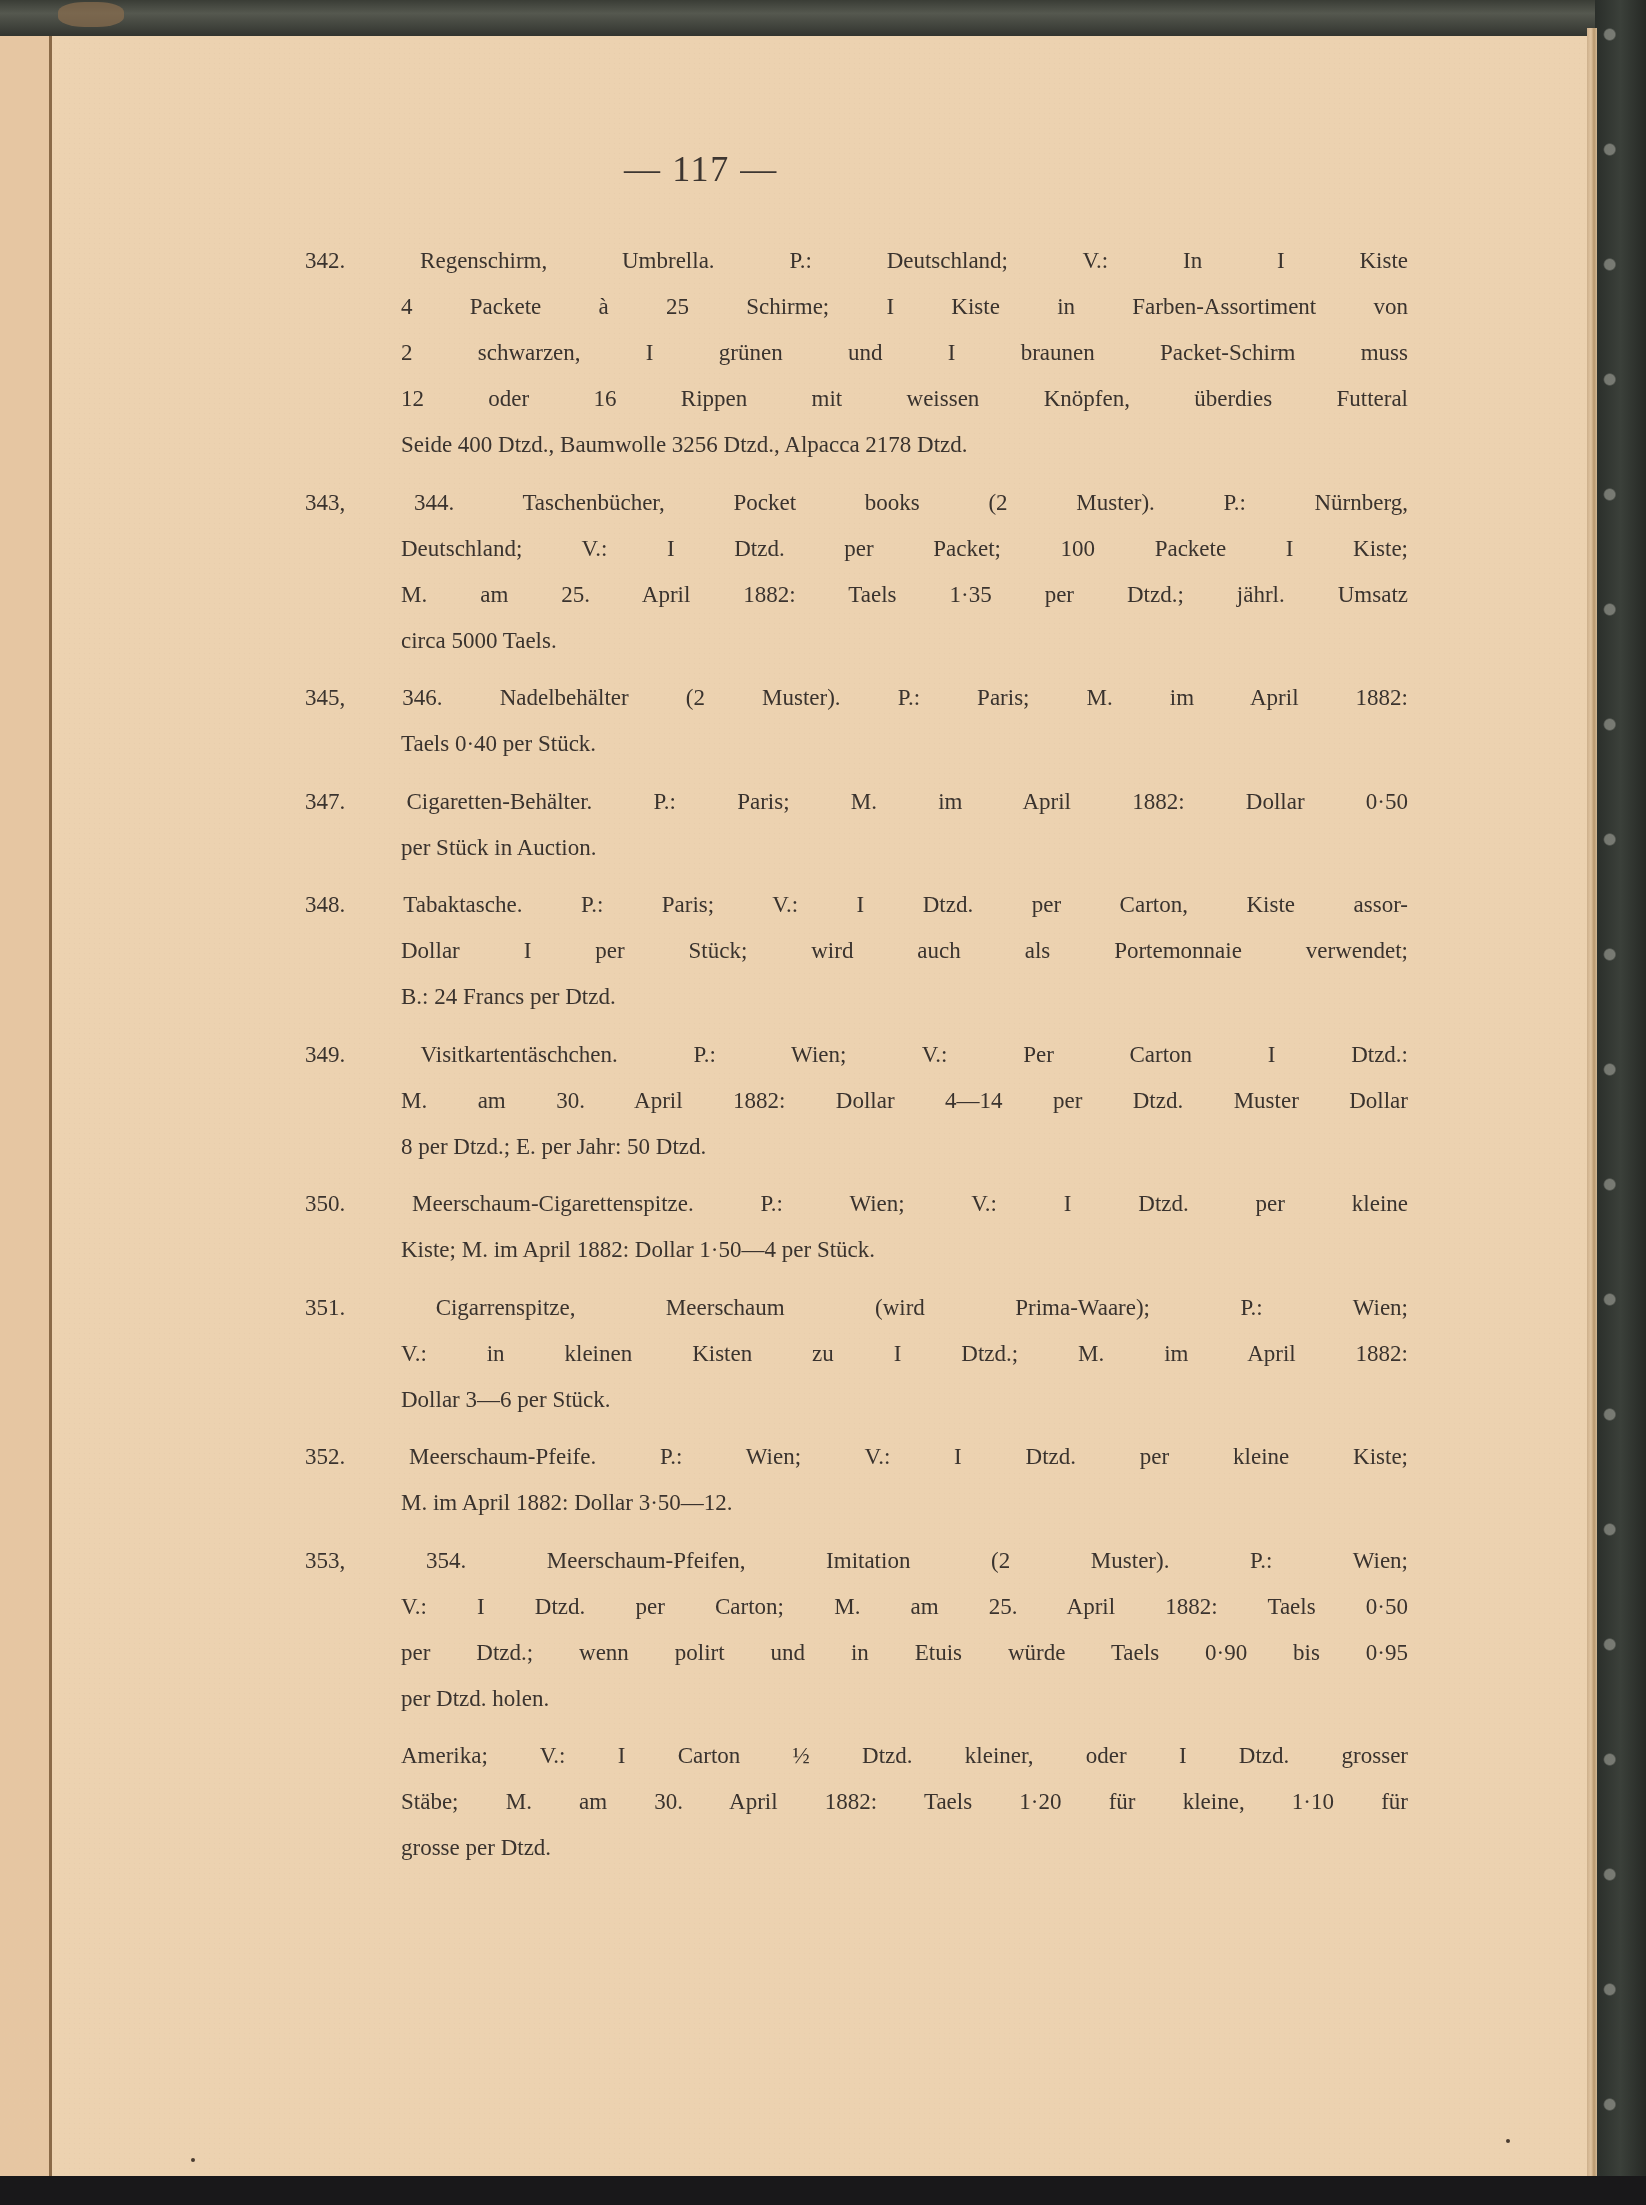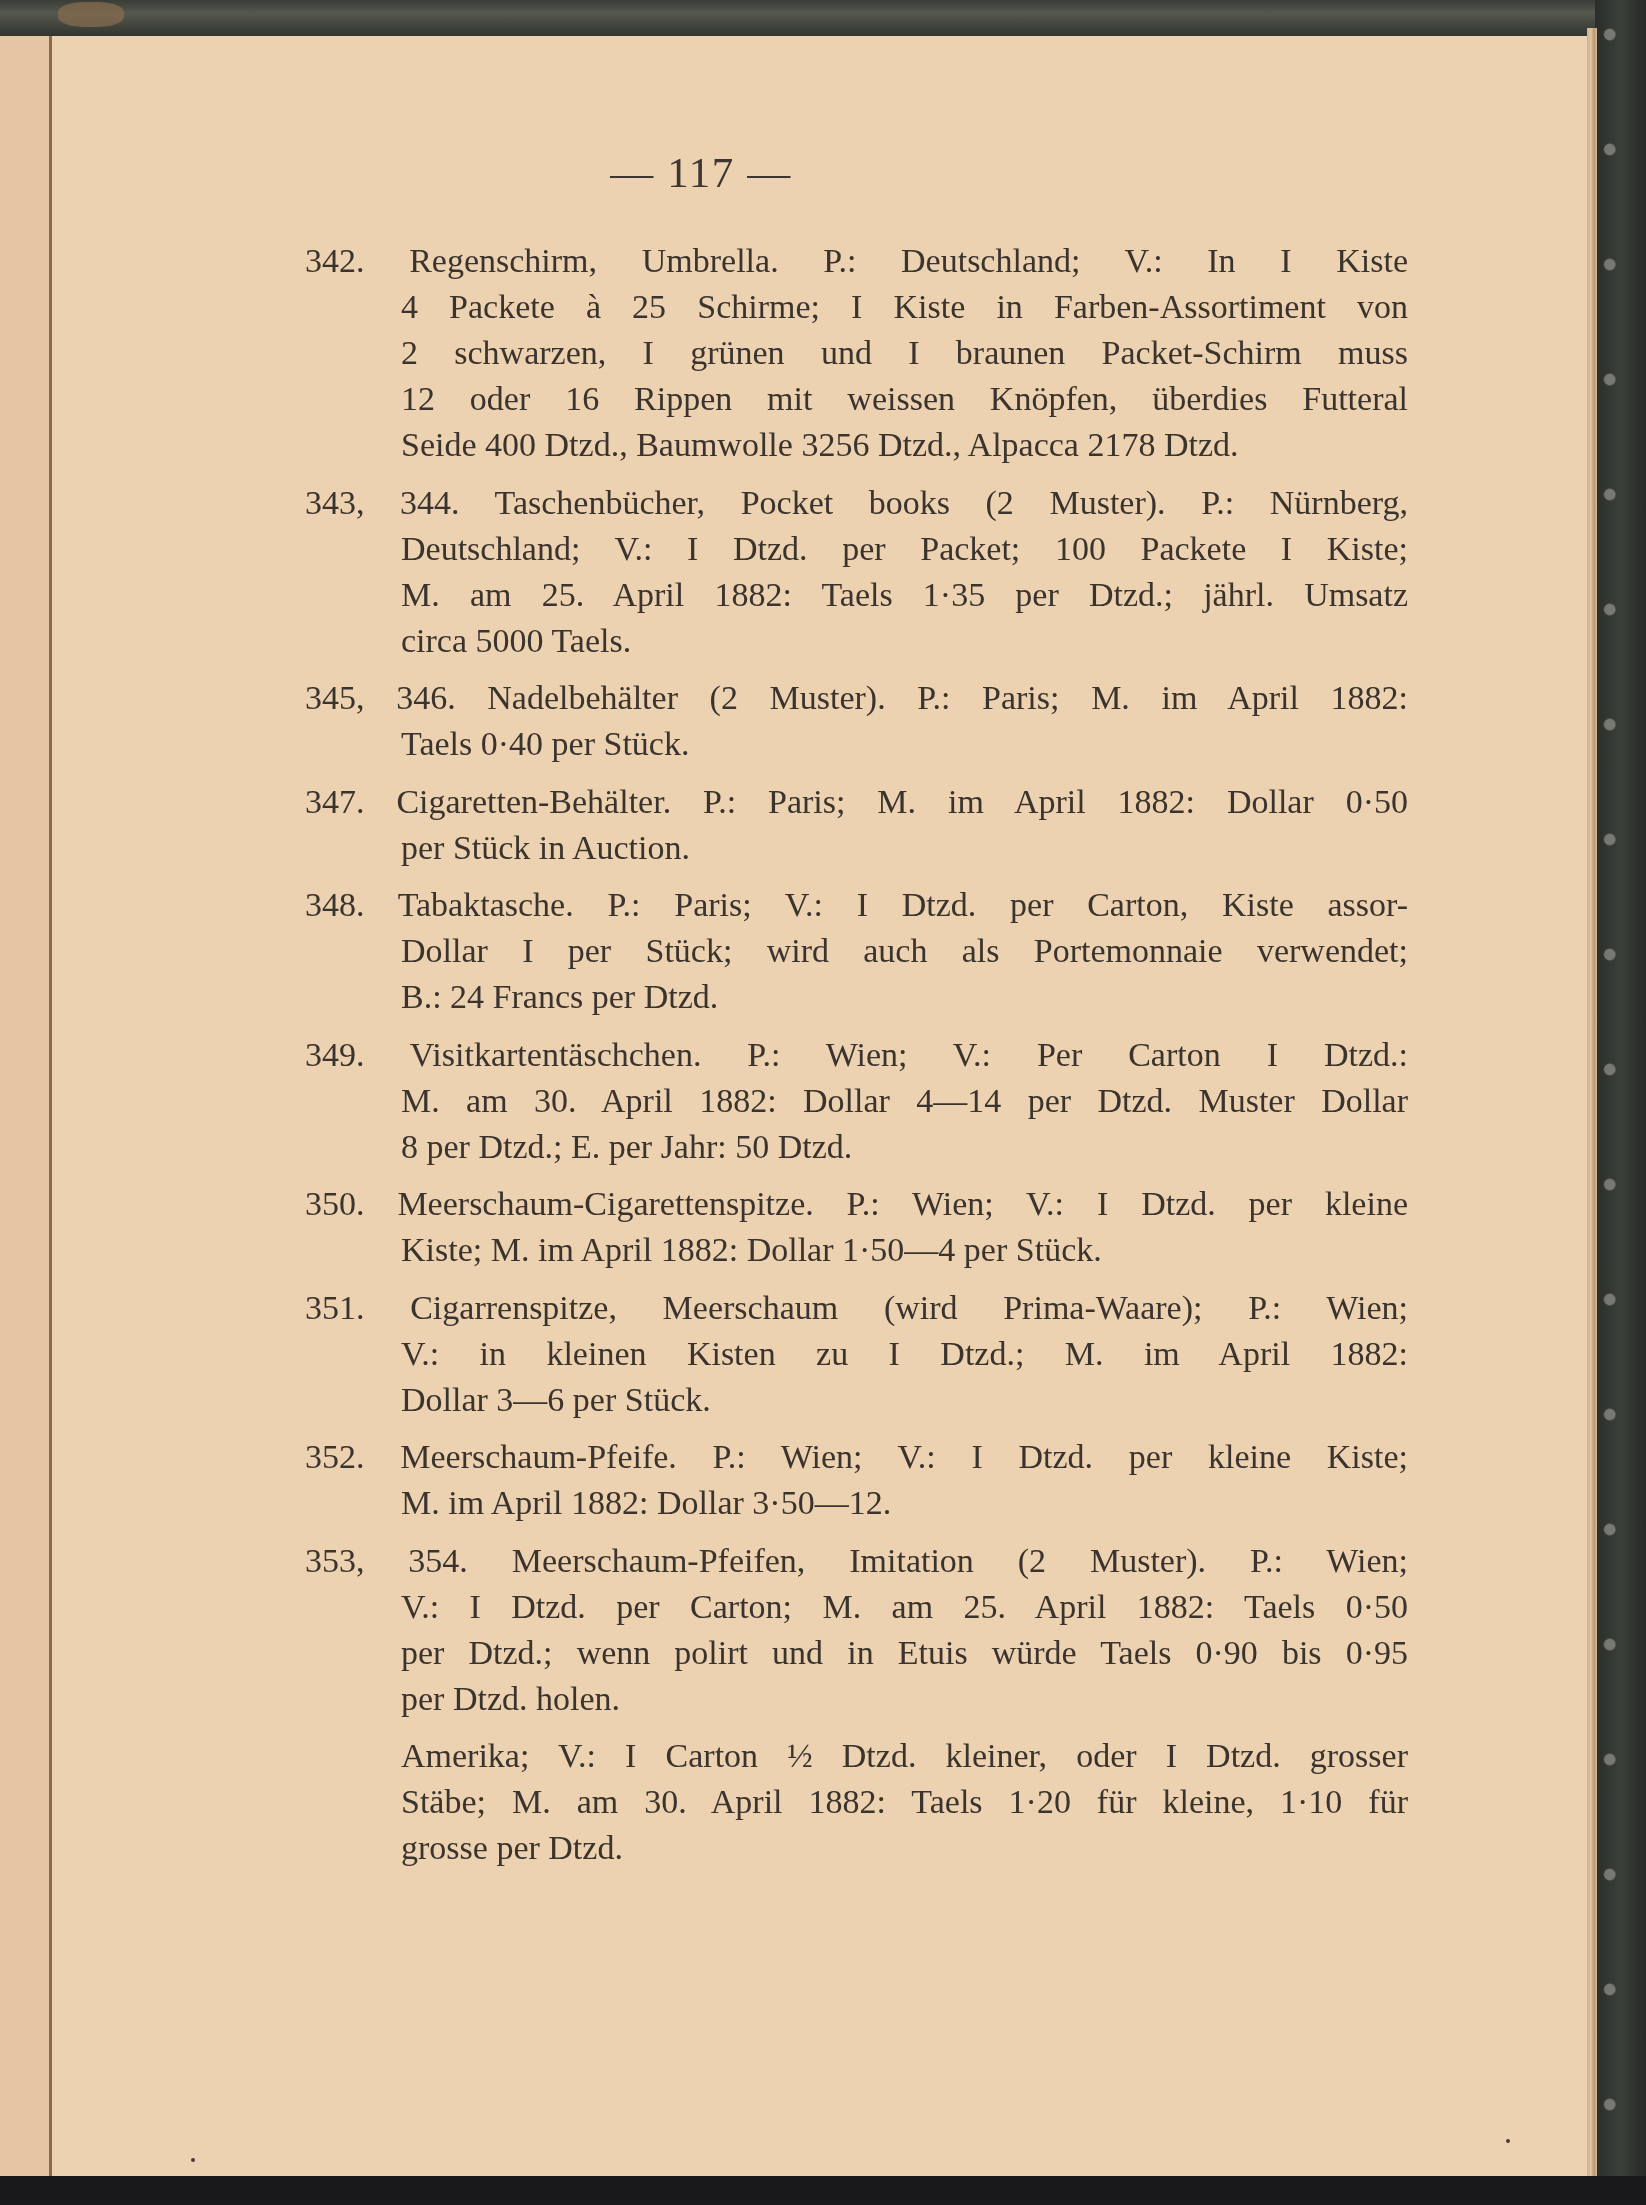--- a/index.html
+++ b/index.html
@@ -44,25 +44,25 @@
       radial-gradient(rgba(160,120,80,.05) 0.8px, transparent 0.8px);
     background-size:5px 5px;
   }
   .page-stack {
     position:absolute; left:1587px; top:28px; width:10px; height:2148px;
     background:linear-gradient(90deg,#cdb08c,#e0c4a0 40%,#b8986f 70%,#d7bb96);
   }
 
   .page-number {
     position:absolute; top:148px; left:0; width:1402px; text-align:center;
-    font-size:43px; color:#3d3631; letter-spacing:1.6px;
+    font-size:36px; color:#3d3631; letter-spacing:1.6px;
   }
   .entries {
     position:absolute; left:305px; top:238px; width:1103px;
-    color:#3a332e; font-size:34px; line-height:46px;
+    color:#3a332e; font-size:23px; line-height:46px;
   }
   .entry { position:relative; padding-left:0; margin-bottom:11.5px; }
   .line { display:block; white-space:nowrap; }
   .line.just { text-align:justify; text-align-last:justify; white-space:normal; }
   .indent { padding-left:96px; }
   .stain { position:absolute; border-radius:50%; background:#4a3c30; }
 </style>
 </head>
 <body>
 

